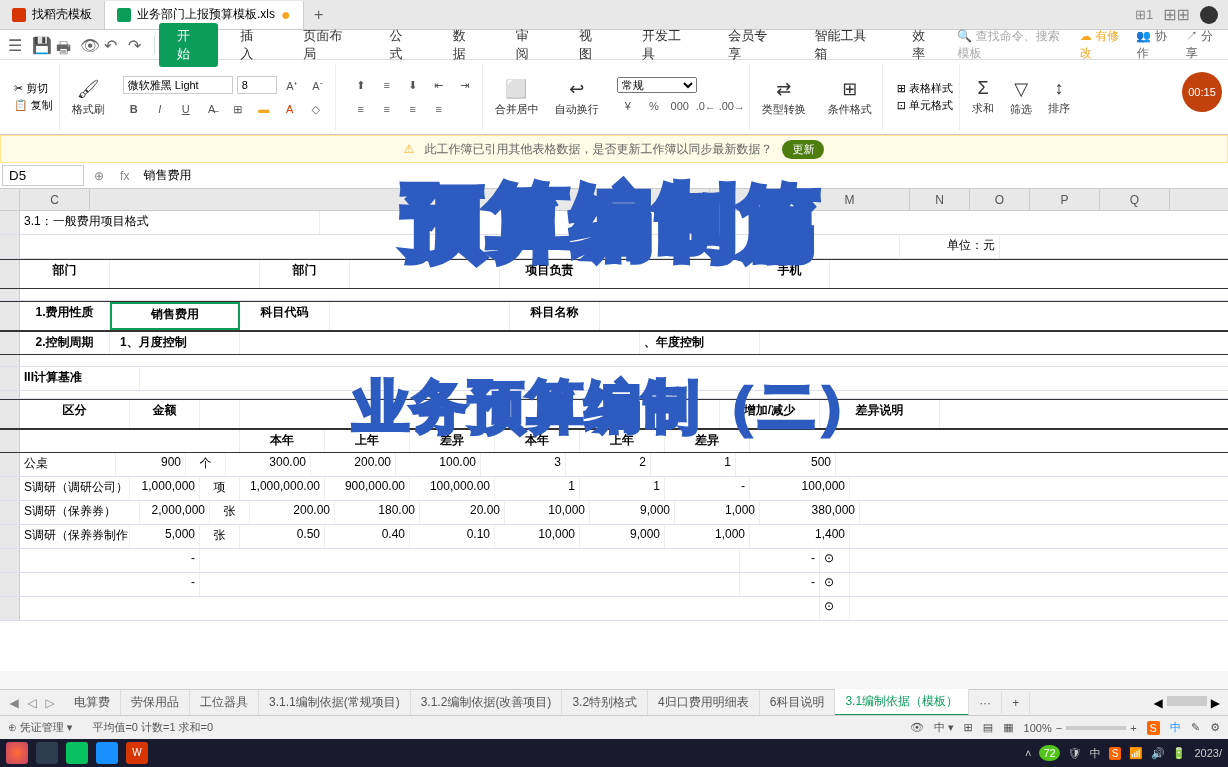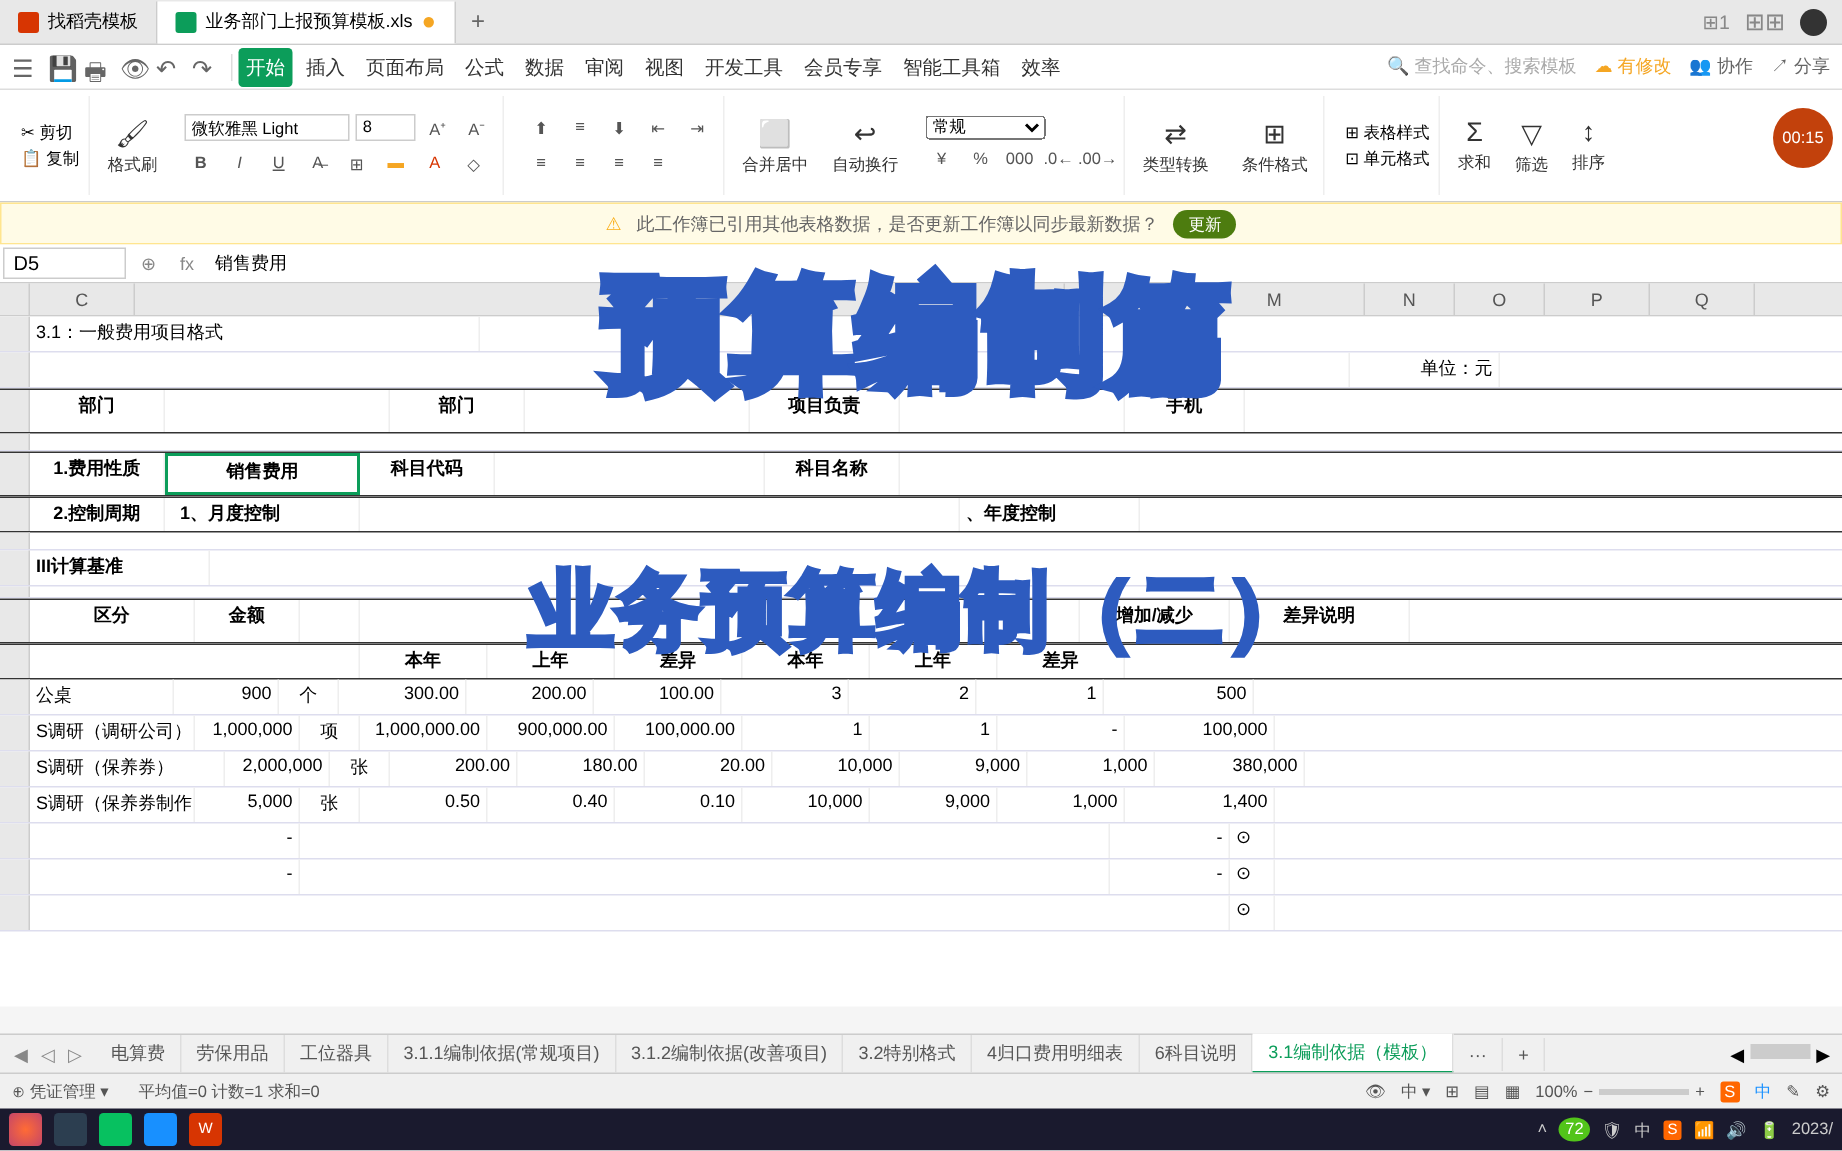--- a/index.html
+++ b/index.html
@@ -11,21 +11,21 @@
 .tab-icon { width: 14px; height: 14px; display: inline-block; }
 .tab-icon.red { background: #d73502; border-radius: 2px; }
 .tab-icon.green { background: #0c9d5a; border-radius: 2px; }
 .tab-dot { color: #f5a623; font-size: 16px; }
 .tab-plus { width: 30px; text-align: center; color: #666; cursor: pointer; }
 .title-right { margin-left: auto; display: flex; gap: 10px; padding-right: 10px; align-items: center; }
 
 .menu-bar { height: 30px; background: #fff; display: flex; align-items: center; padding: 0 8px; gap: 4px; border-bottom: 1px solid #ddd; }
 .menu-icon-group { display: flex; gap: 6px; padding-right: 8px; border-right: 1px solid #ddd; }
 .menu-icon { width: 18px; height: 18px; color: #666; cursor: pointer; }
-.menu-tab { padding: 4px 5px; font-size: 13px; color: #333; cursor: pointer; }
+.menu-tab { padding: 4px 18px; font-size: 13px; color: #333; cursor: pointer; }
 .menu-tab.active { background: #0c9d5a; color: #fff; border-radius: 3px; }
 .menu-right { margin-left: auto; display: flex; gap: 12px; align-items: center; font-size: 12px; color: #666; }
 .search-box { color: #aaa; font-size: 12px; }
 
 .ribbon { height: 75px; background: #fff; display: flex; align-items: center; padding: 4px 8px; gap: 8px; border-bottom: 1px solid #ccc; font-size: 11px; }
 .ribbon-group { display: flex; flex-direction: column; gap: 2px; padding: 0 6px; border-right: 1px solid #eee; height: 100%; justify-content: center; }
 .ribbon-row { display: flex; gap: 4px; align-items: center; }
 .ribbon-btn { display: flex; flex-direction: column; align-items: center; gap: 2px; padding: 2px 4px; cursor: pointer; color: #333; }
 .ribbon-small-btn { width: 22px; height: 22px; display: flex; align-items: center; justify-content: center; cursor: pointer; color: #555; }
 .font-select { border: 1px solid #ccc; padding: 2px 4px; font-size: 11px; width: 110px; }
@@ -344,21 +344,21 @@
     <div class="cell right" style="width:85px">1,000,000.00</div>
     <div class="cell right" style="width:85px">900,000.00</div>
     <div class="cell right" style="width:85px">100,000.00</div>
     <div class="cell right" style="width:85px">1</div>
     <div class="cell right" style="width:85px">1</div>
     <div class="cell right" style="width:85px">-</div>
     <div class="cell right" style="width:100px">100,000</div>
       </div>
       <div class="sheet-row">
         <div class="row-h"></div>
-    <div class="cell" style="width:130px">S调研（保养券）</div>
+    <div class="cell" style="width:120px">S调研（保养券）</div>
     <div class="cell right" style="width:70px">2,000,000</div>
     <div class="cell center" style="width:40px">张</div>
     <div class="cell right" style="width:85px">200.00</div>
     <div class="cell right" style="width:85px">180.00</div>
     <div class="cell right" style="width:85px">20.00</div>
     <div class="cell right" style="width:85px">10,000</div>
     <div class="cell right" style="width:85px">9,000</div>
     <div class="cell right" style="width:85px">1,000</div>
     <div class="cell right" style="width:100px">380,000</div>
       </div>

